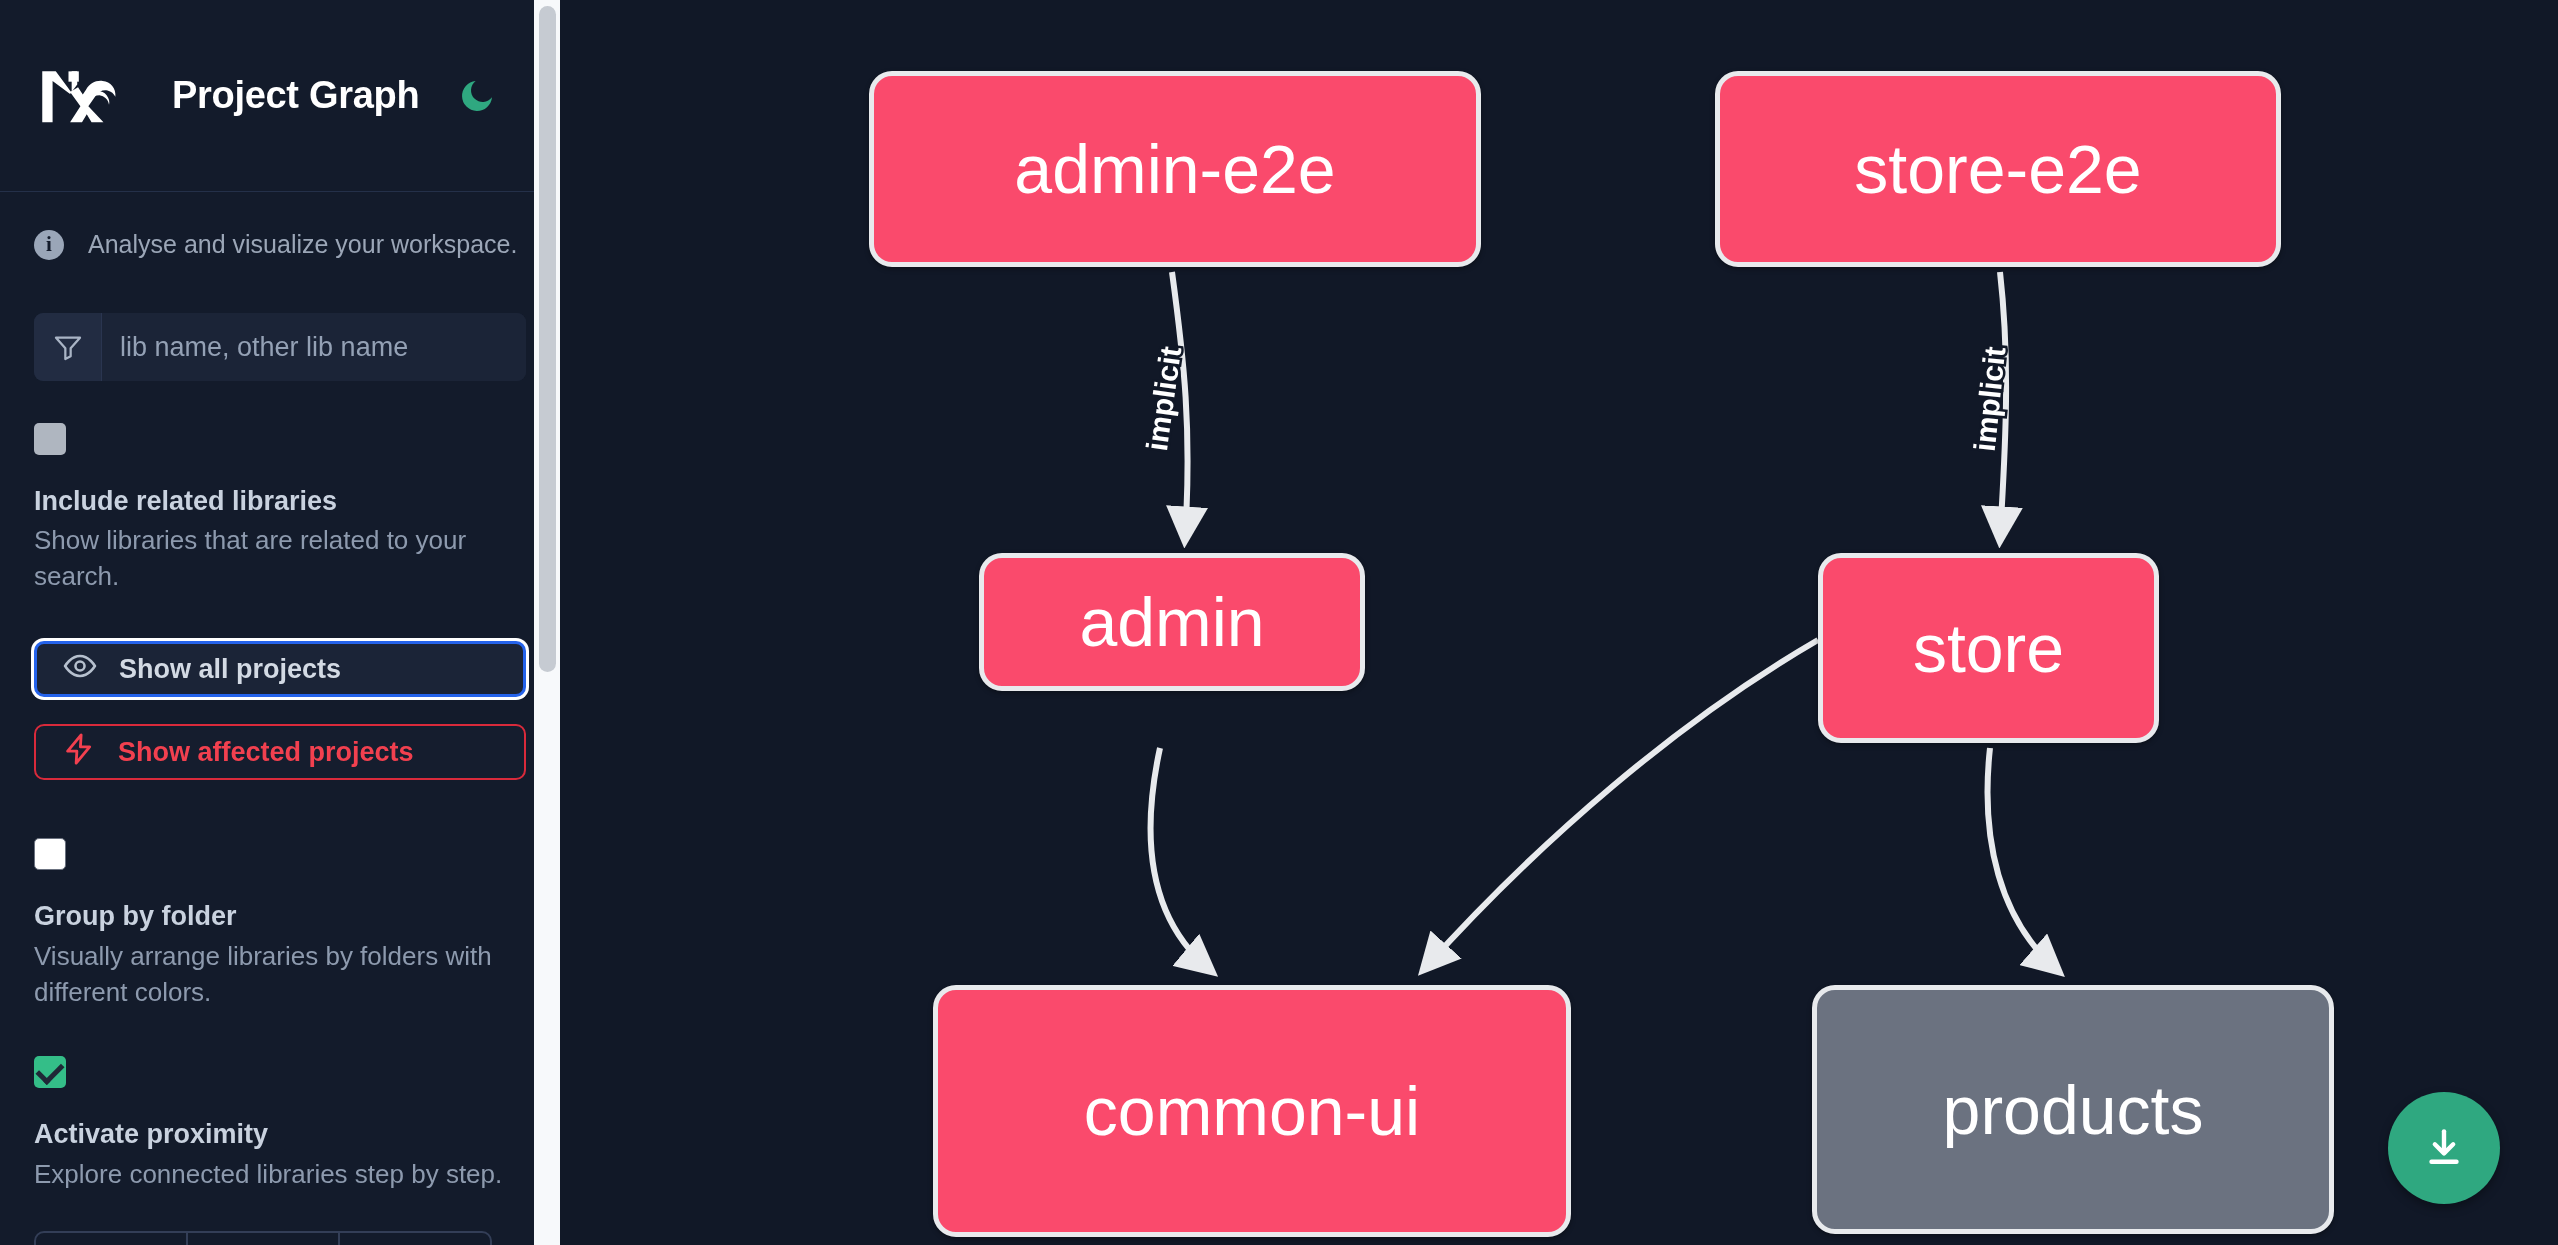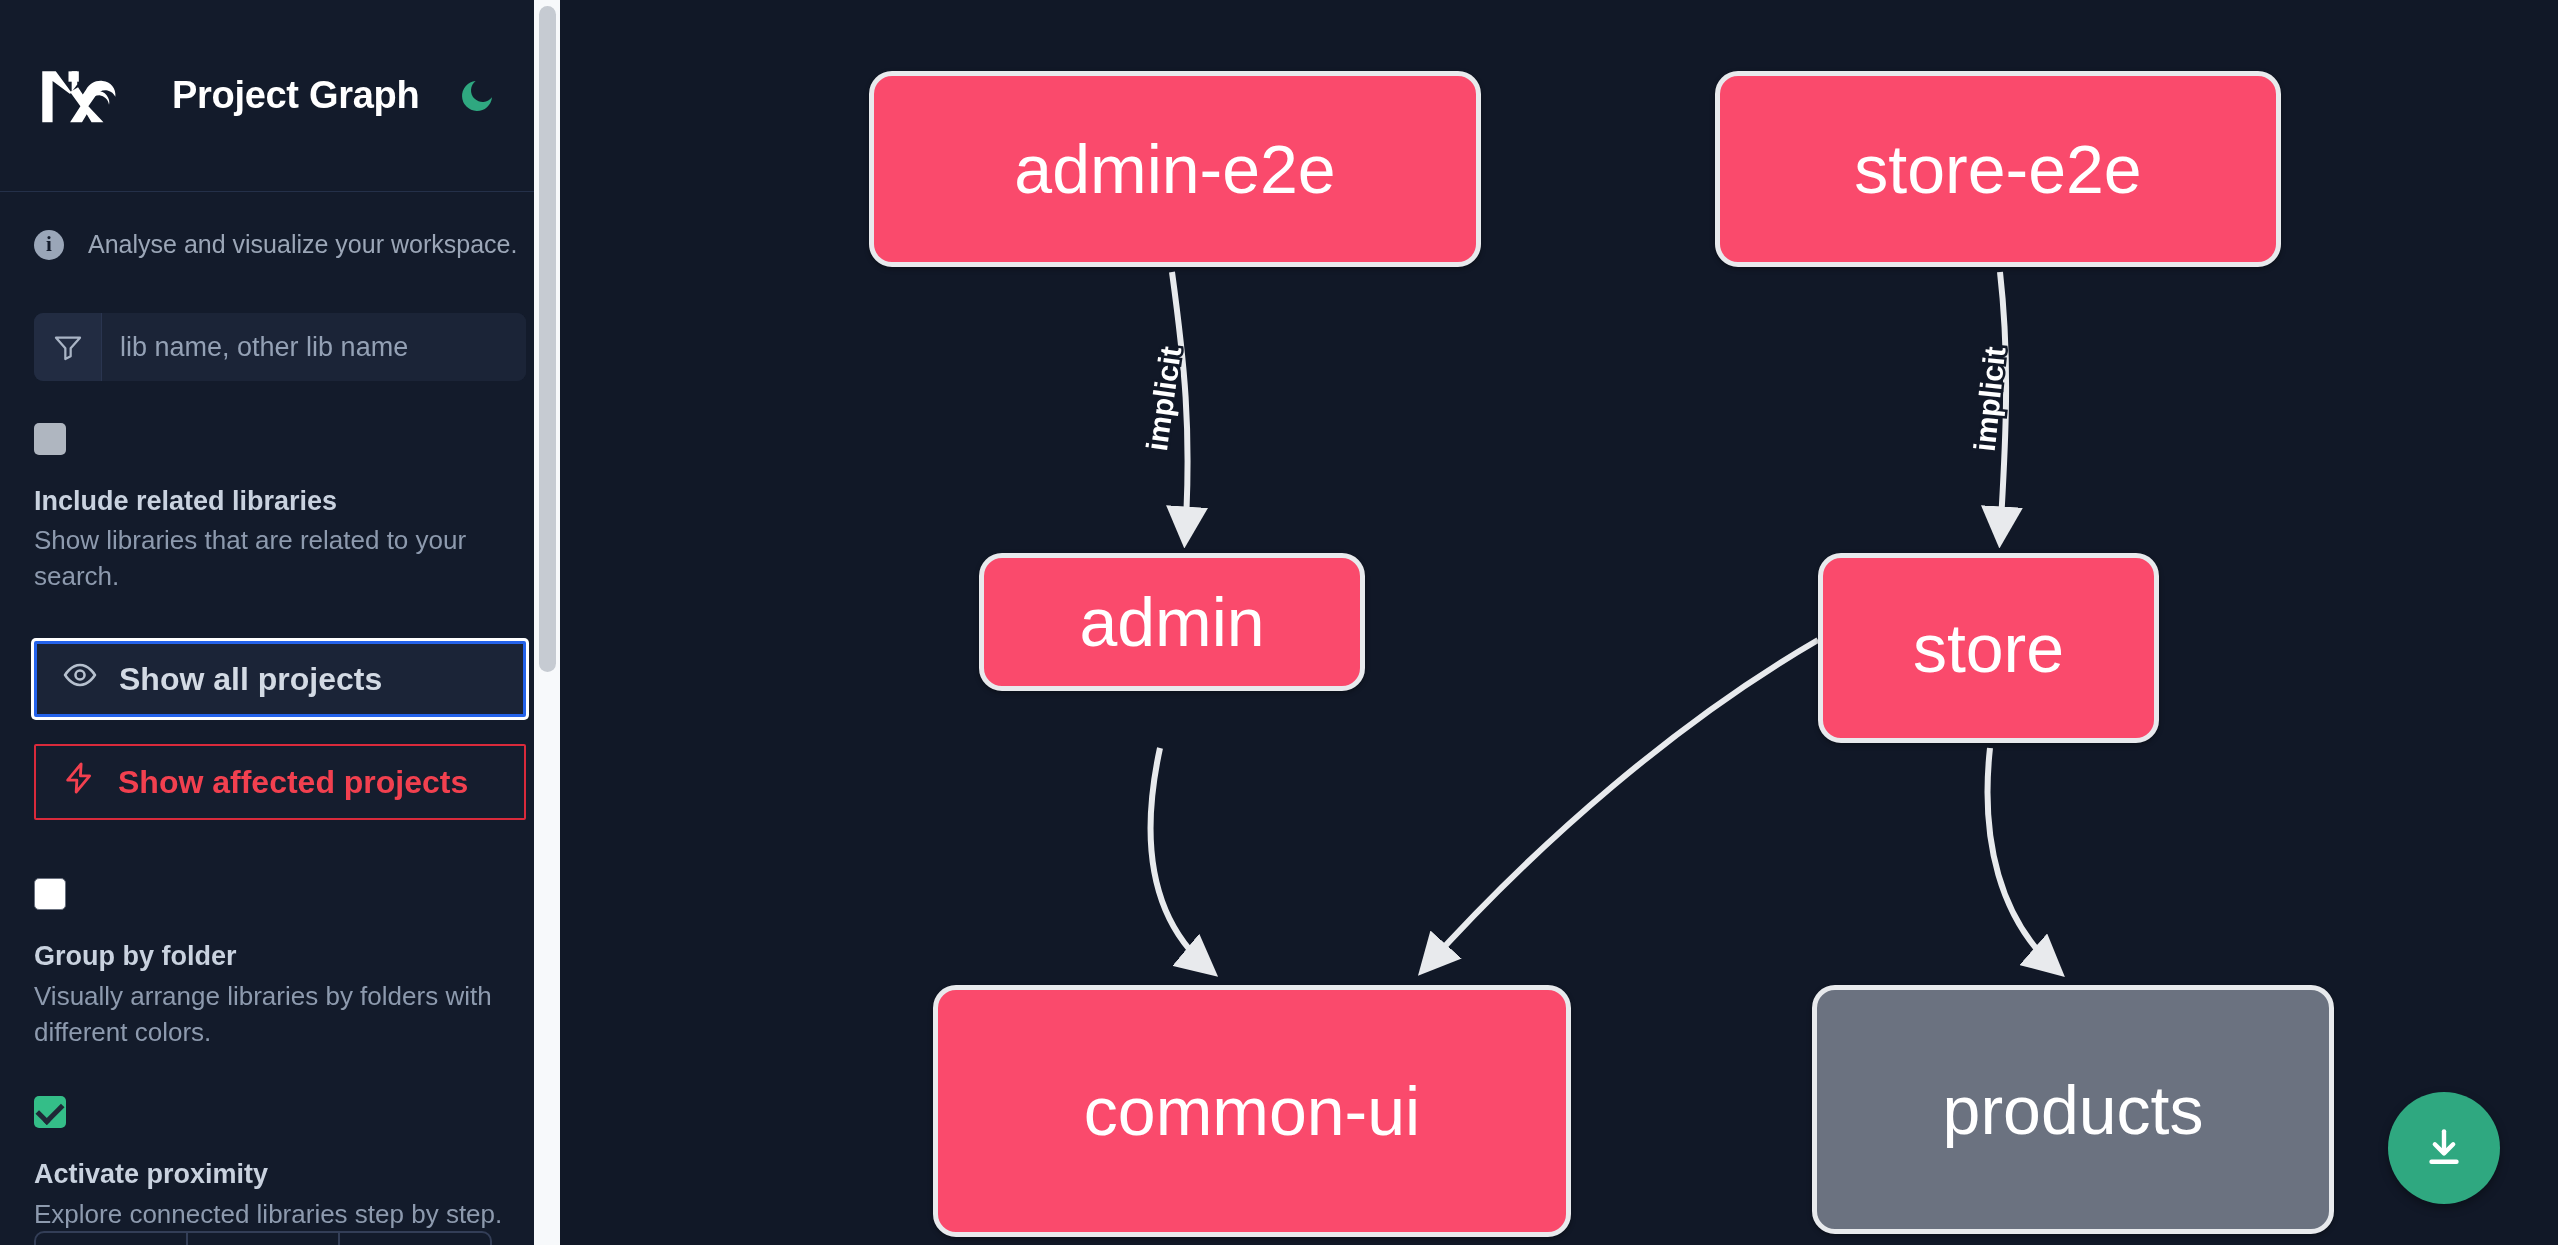--- a/index.html
+++ b/index.html
@@ -104,27 +104,27 @@
     border-width: 0 5px 5px 0;
     transform: translateY(-2px) rotate(45deg);
   }
   .cb-texts { flex: 1; }
   .cb-label { color: #C9D2DF; font-size: 27px; font-weight: bold; line-height: 1.24; }
   .cb-desc  { color: #8D9AAE; font-size: 26px; line-height: 1.38; margin-top: 5px; }
 
   
   #action-buttons { margin-top: 46px; display: flex; flex-direction: column; gap: 27px; }
   .act-btn {
-    height: 76px;
-    border-radius: 2px;
+    height: 56px;
+    border-radius: 10px;
     display: flex; align-items: center;
     gap: 22px;
     padding: 0 26px;
     cursor: pointer;
-    font-size: 32px; font-weight: bold;
+    font-size: 27px; font-weight: bold;
     background: #1B2437;
   }
   .act-btn.primary {
     background: #1B2437;
     color: #D3DAE4;
     border: 3px solid #2563EB;
     box-shadow: 0 0 0 3px #FFFFFF;
   }
   .act-btn.danger {
     background: #151D2E;

